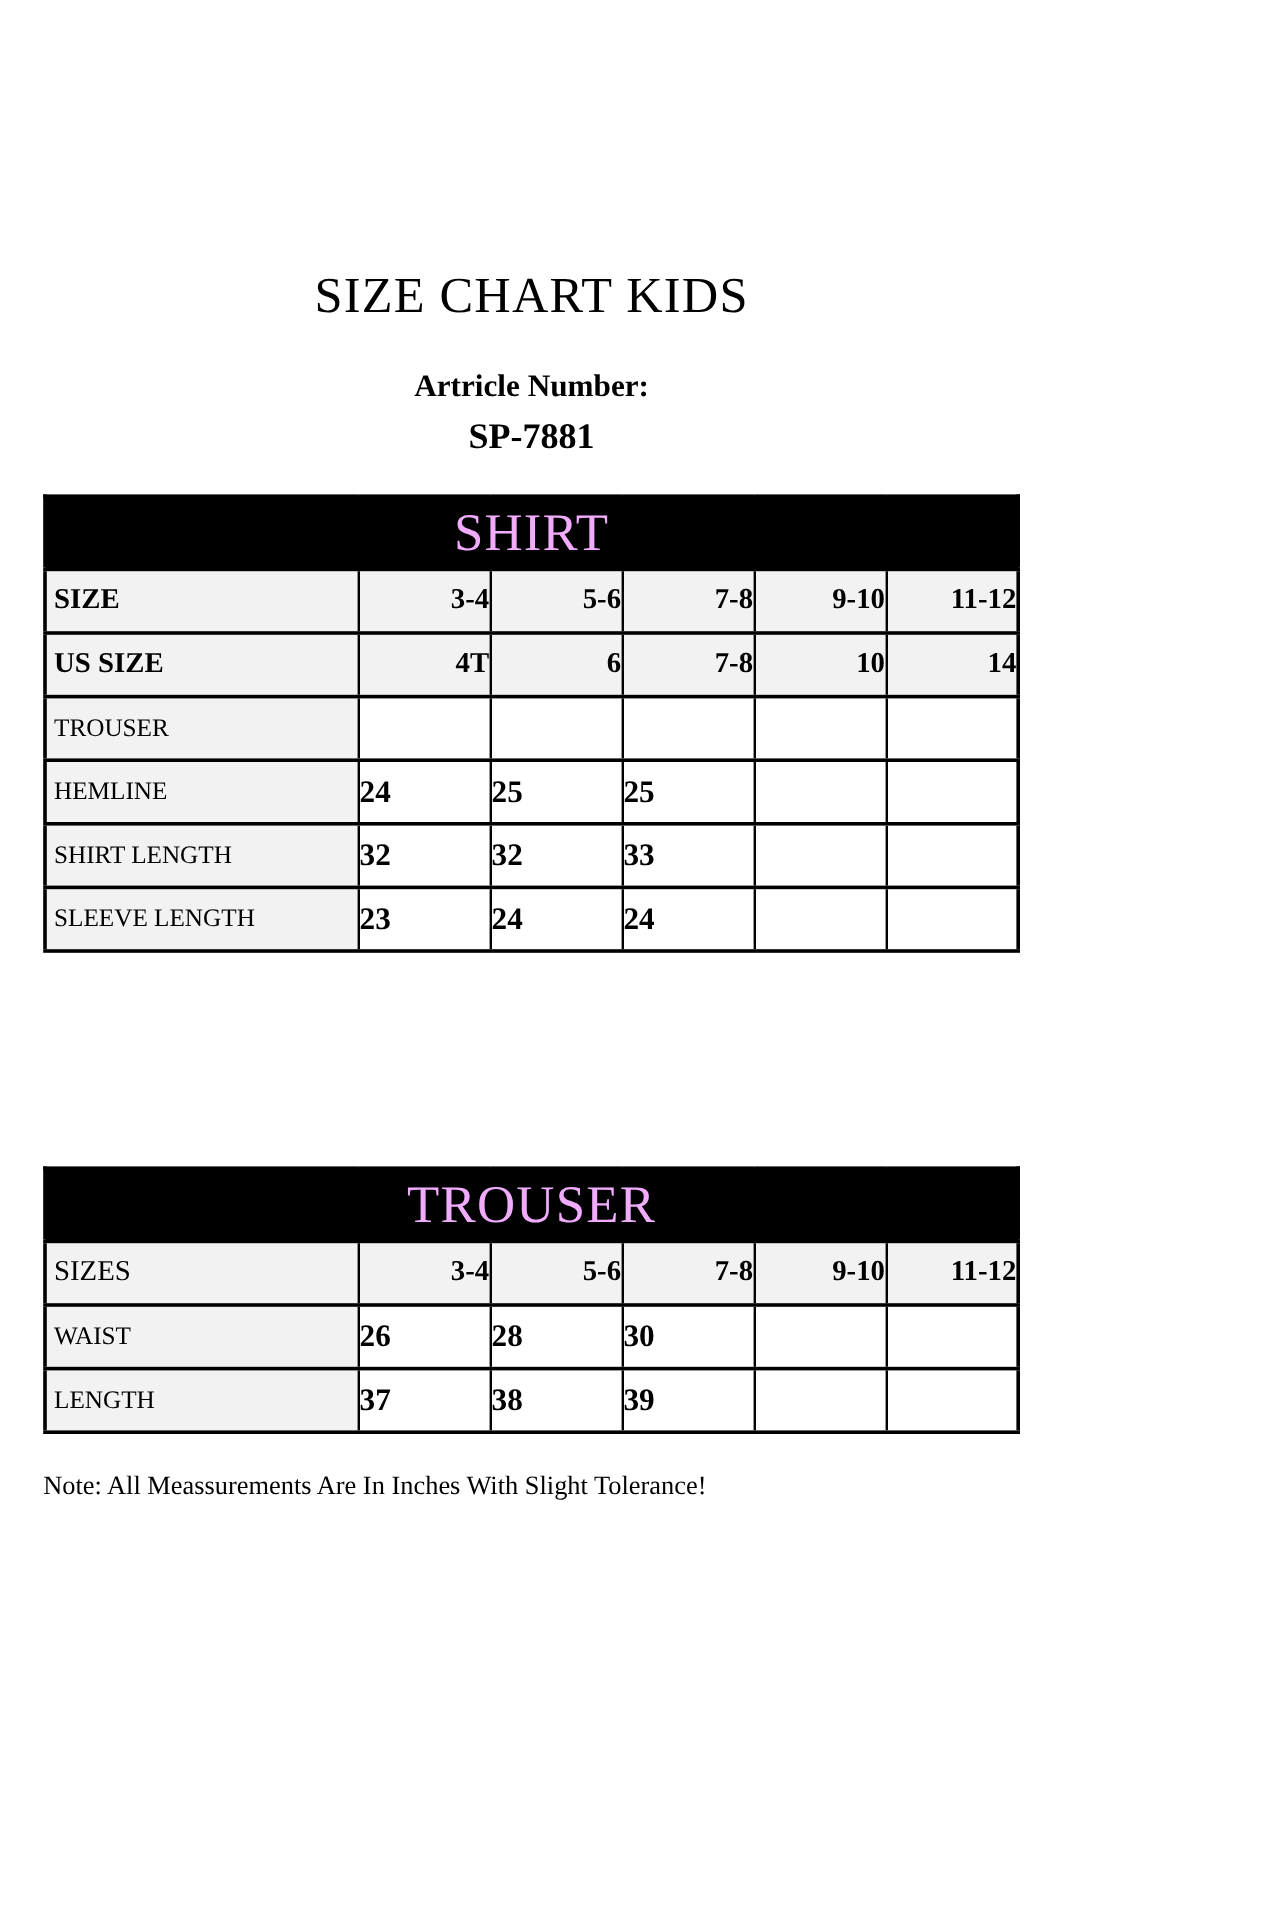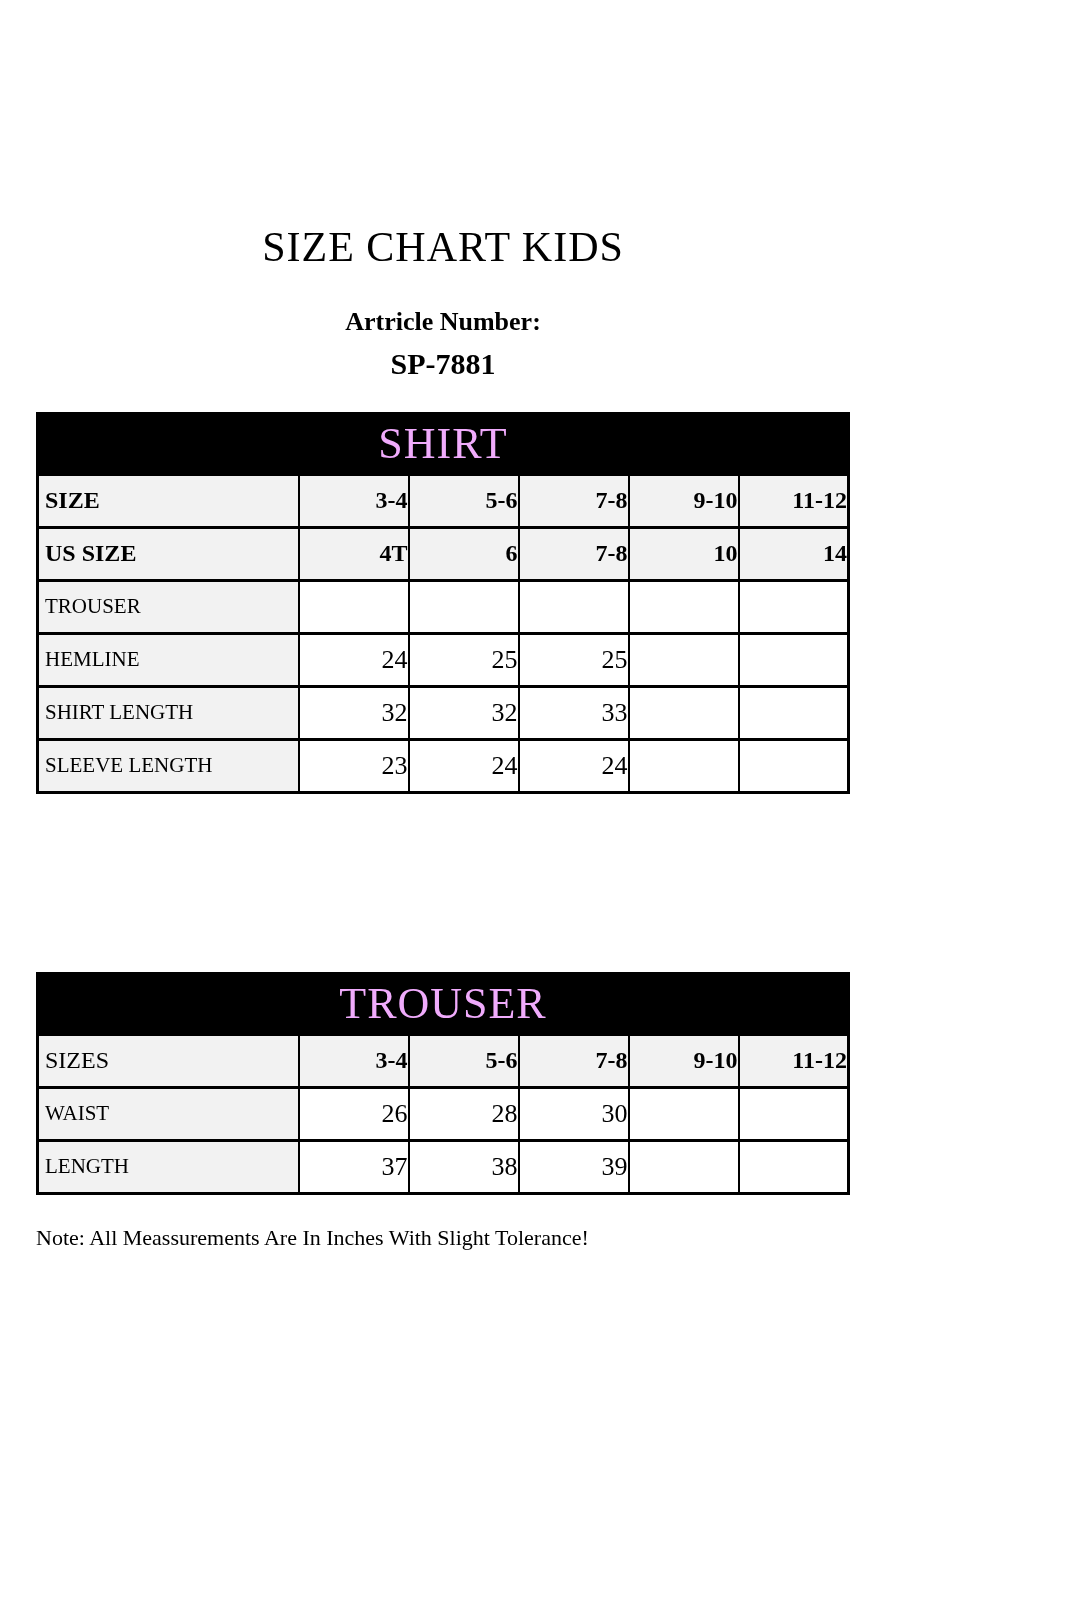--- a/index.html
+++ b/index.html
@@ -33,21 +33,21 @@
     height:50px; padding:0; overflow:hidden; white-space:nowrap;
   }
   tr.size-row td { background:#f2f2f2; font-weight:700; font-size:24px; }
   tr.size-row td.label { padding-left:6px; text-align:left; }
   tr.size-row td.val   { text-align:right; }
 
   tr.measure-row td.label {
     background:#f2f2f2; font-size:21px; font-weight:400;
     padding-left:6px; text-align:left;
   }
-  tr.measure-row td.val { background:#fff; text-align:right; font-size:26px; font-weight:400; }
+  tr.measure-row td.val { background:#fff; text-align:left; font-size:26px; font-weight:700; }
 
   td.label.label-regular { font-weight:400; }
 
   .note { margin-top:30px; font-size:22px; text-align:left; }
 </style>
 </head>
 <body>
 
 <div class="page">
 

